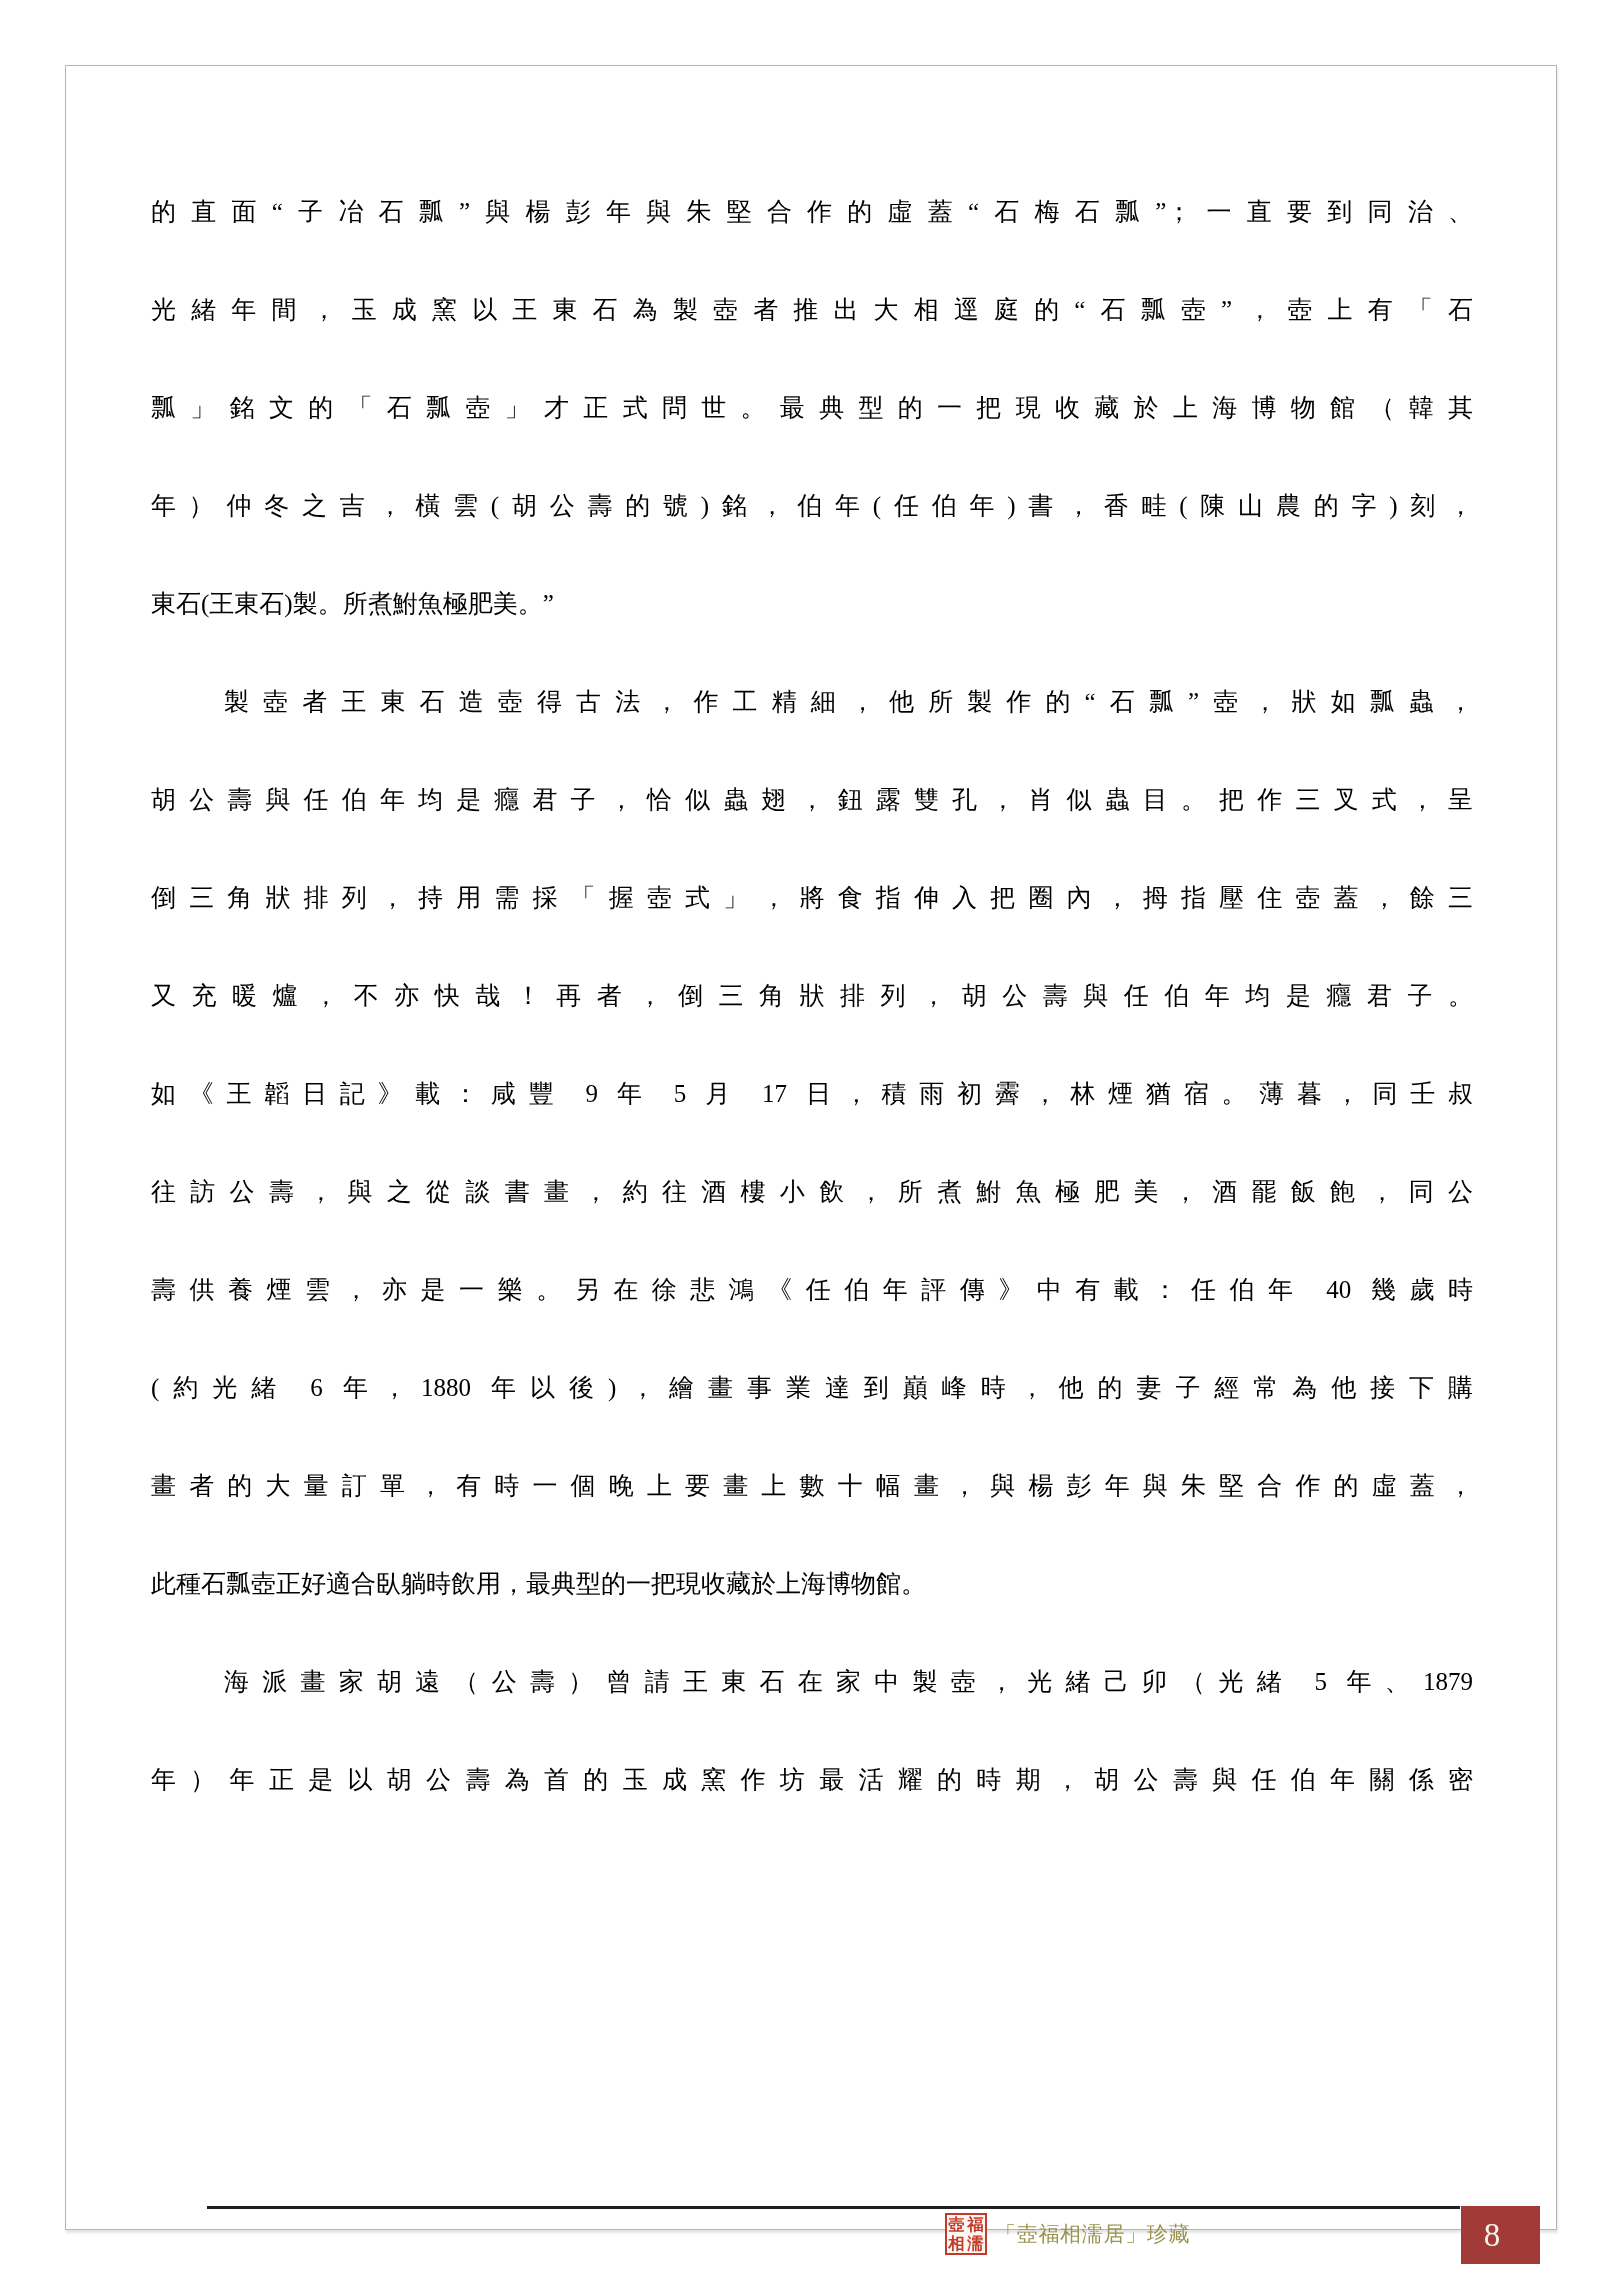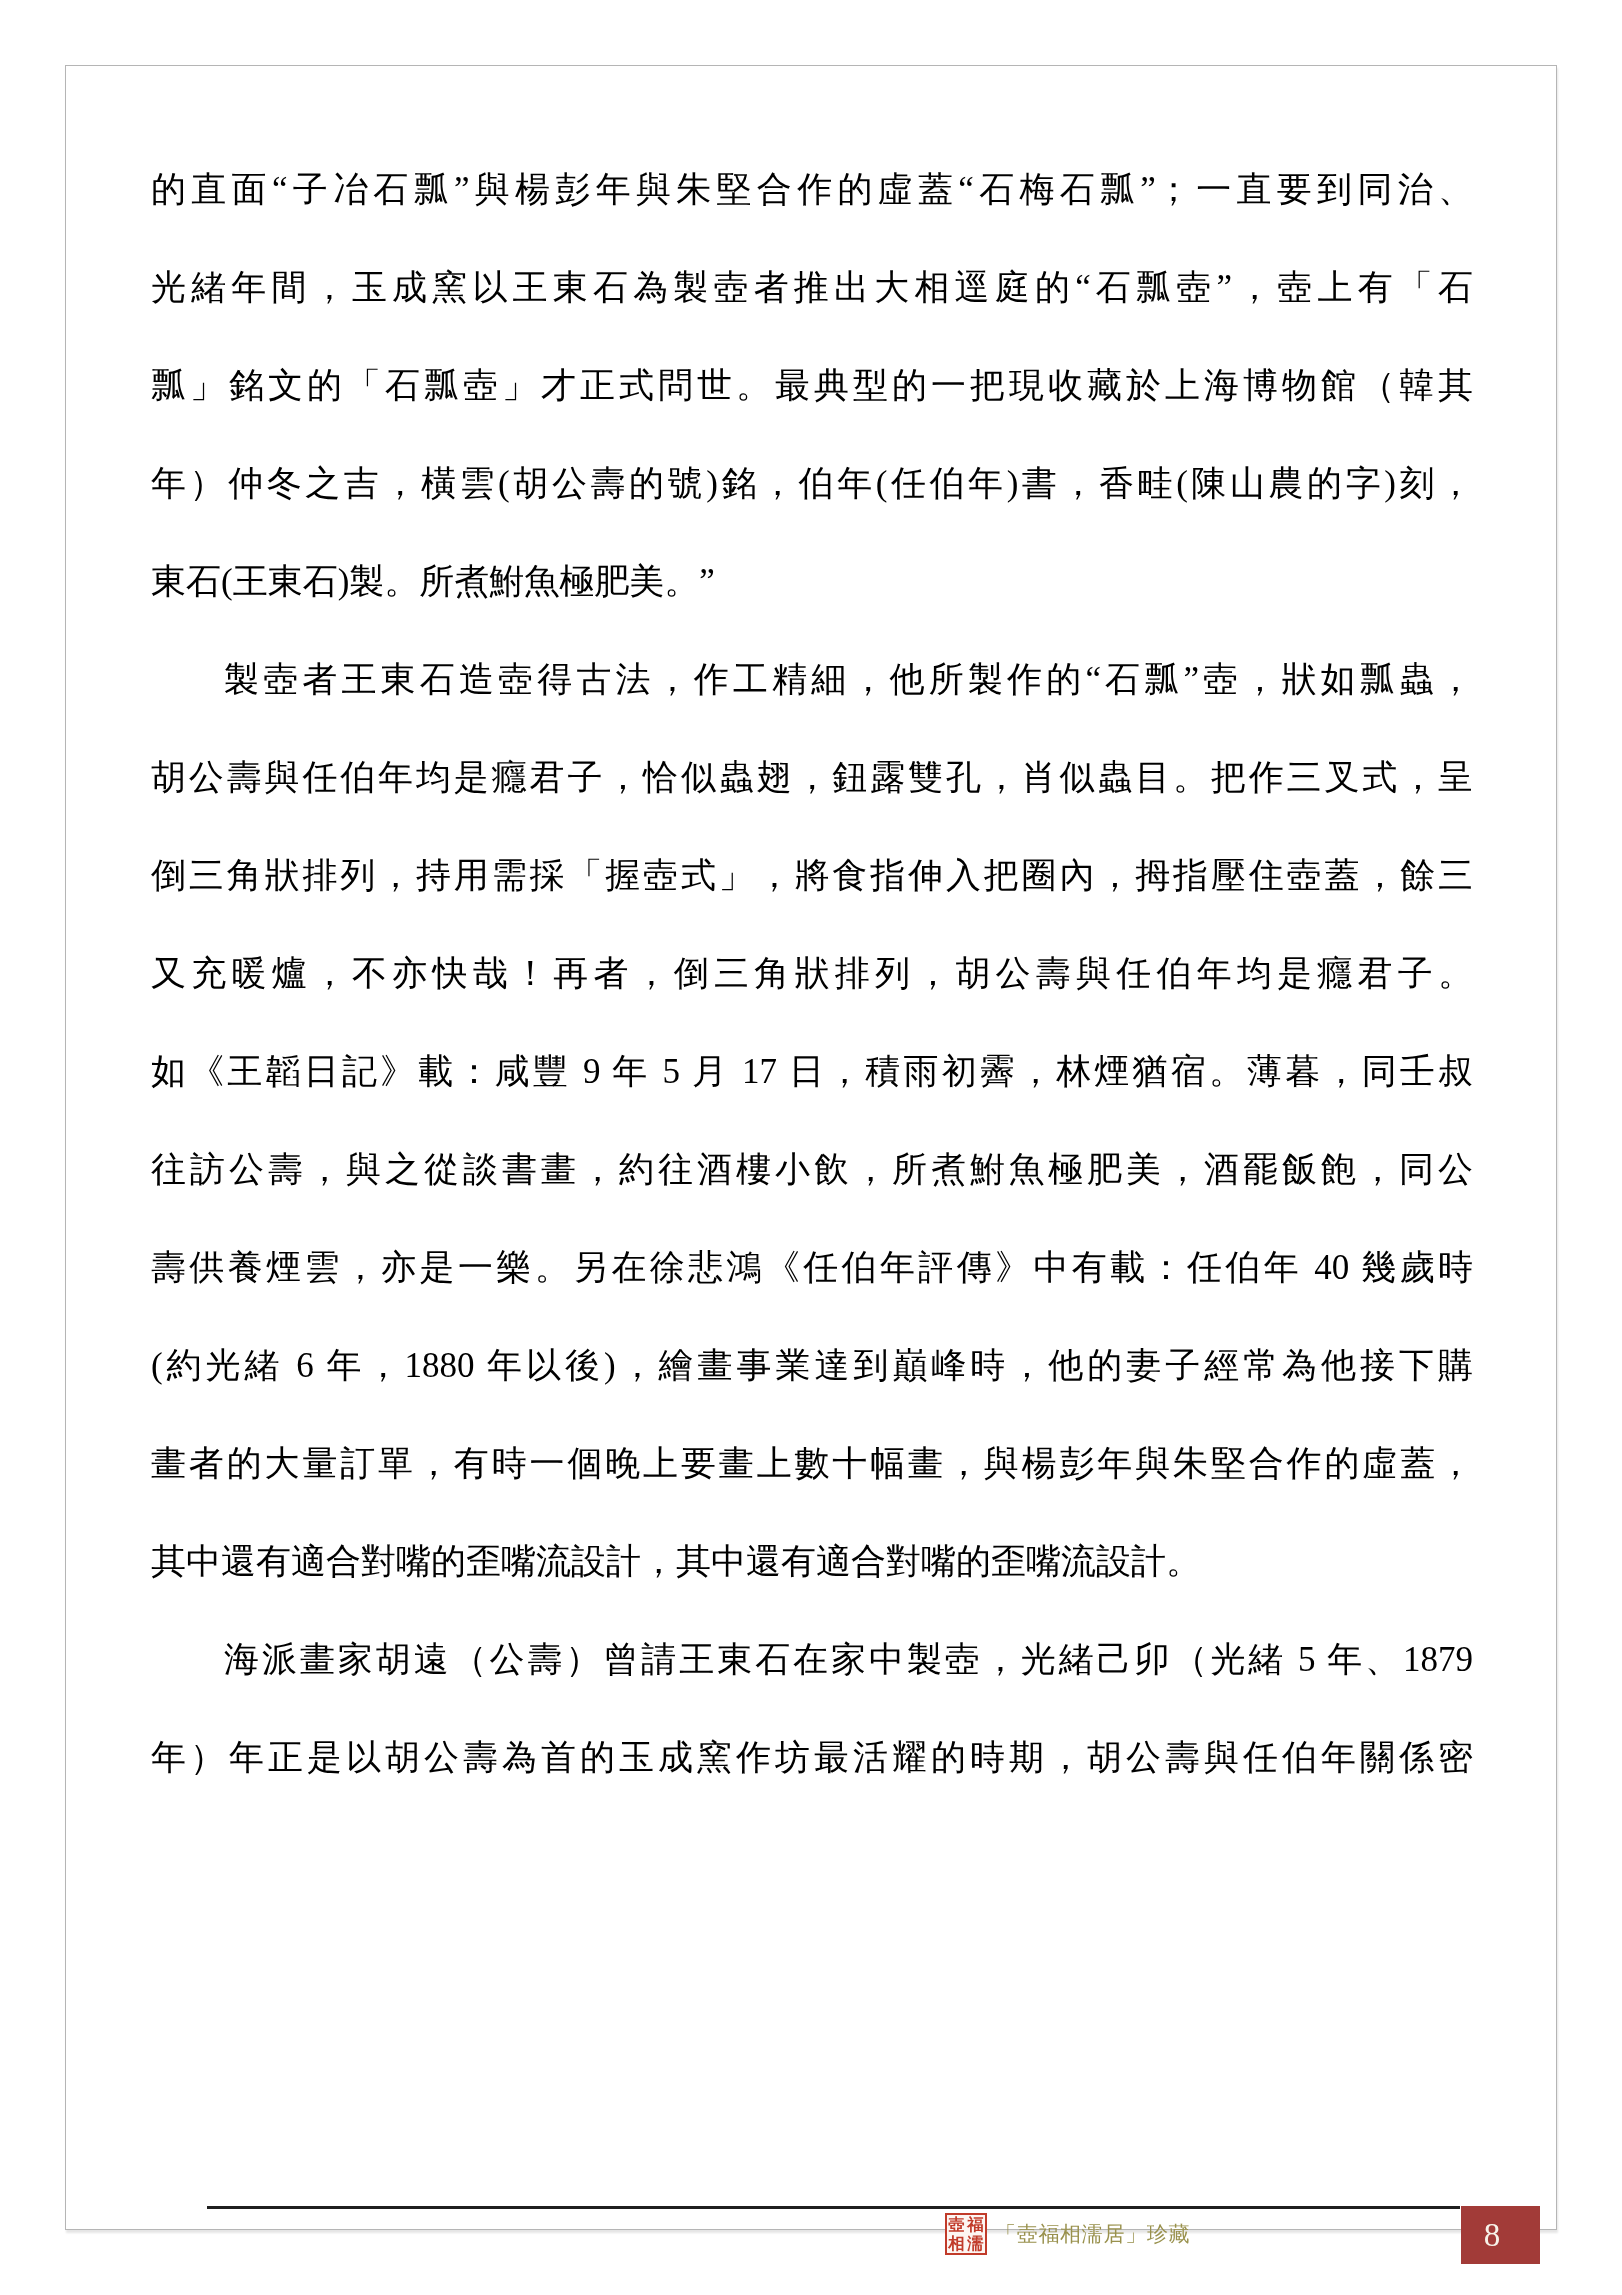--- a/index.html
+++ b/index.html
@@ -23,23 +23,23 @@
     height: 2165px;
     box-sizing: border-box;
     border: 1.3px solid #b5b5b5;
     box-shadow: 1.3px 2.6px 2px rgba(0,0,0,0.10);
     background: #ffffff;
     z-index: 1;
   }
   .text-block {
     position: absolute;
     left: 151px;
-    top: 141px;
+    top: 163px;
     width: 1322px;
-    font-size: 35px;
+    font-size: 25px;
     z-index: 2;
   }
   .line {
     height: 98px;
     line-height: 98px;
     overflow: hidden;
     text-align: justify;
     text-align-last: justify;
     white-space: normal;
   }
@@ -119,21 +119,21 @@
     <div class="line plain">東石(王東石)製。所煮鮒魚極肥美。”</div>
     <div class="line indent">製壺者王東石造壺得古法，作工精細，他所製作的“石瓢”壺，狀如瓢蟲，</div>
     <div class="line">胡公壽與任伯年均是癮君子，恰似蟲翅，鈕露雙孔，肖似蟲目。把作三叉式，呈</div>
     <div class="line">倒三角狀排列，持用需採「握壺式」，將食指伸入把圈內，拇指壓住壺蓋，餘三</div>
     <div class="line">又充暖爐，不亦快哉！再者，倒三角狀排列，胡公壽與任伯年均是癮君子。</div>
     <div class="line">如《王韜日記》載：咸豐 9 年 5 月 17 日，積雨初霽，林煙猶宿。薄暮，同壬叔</div>
     <div class="line">往訪公壽，與之從談書畫，約往酒樓小飲，所煮鮒魚極肥美，酒罷飯飽，同公</div>
     <div class="line">壽供養煙雲，亦是一樂。另在徐悲鴻《任伯年評傳》中有載：任伯年 40 幾歲時</div>
     <div class="line">(約光緒 6 年，1880 年以後)，繪畫事業達到巔峰時，他的妻子經常為他接下購</div>
     <div class="line">畫者的大量訂單，有時一個晚上要畫上數十幅畫，與楊彭年與朱堅合作的虛蓋，</div>
-    <div class="line plain">其中還有適合對嘴的歪嘴流設計，其中還有適合對嘴的歪嘴流設計。</div>
+    <div class="line plain">此種石瓢壺正好適合臥躺時飲用，最典型的一把現收藏於上海博物館。</div>
     <div class="line indent">海派畫家胡遠（公壽）曾請王東石在家中製壺，光緒己卯（光緒 5 年、1879</div>
     <div class="line">年）年正是以胡公壽為首的玉成窯作坊最活耀的時期，胡公壽與任伯年關係密</div>
   </div>
 
 <div class="footer-rule"></div>
 
 <div class="collector-seal">
     <span>壺</span>
     <span>福</span>
     <span>相</span>

